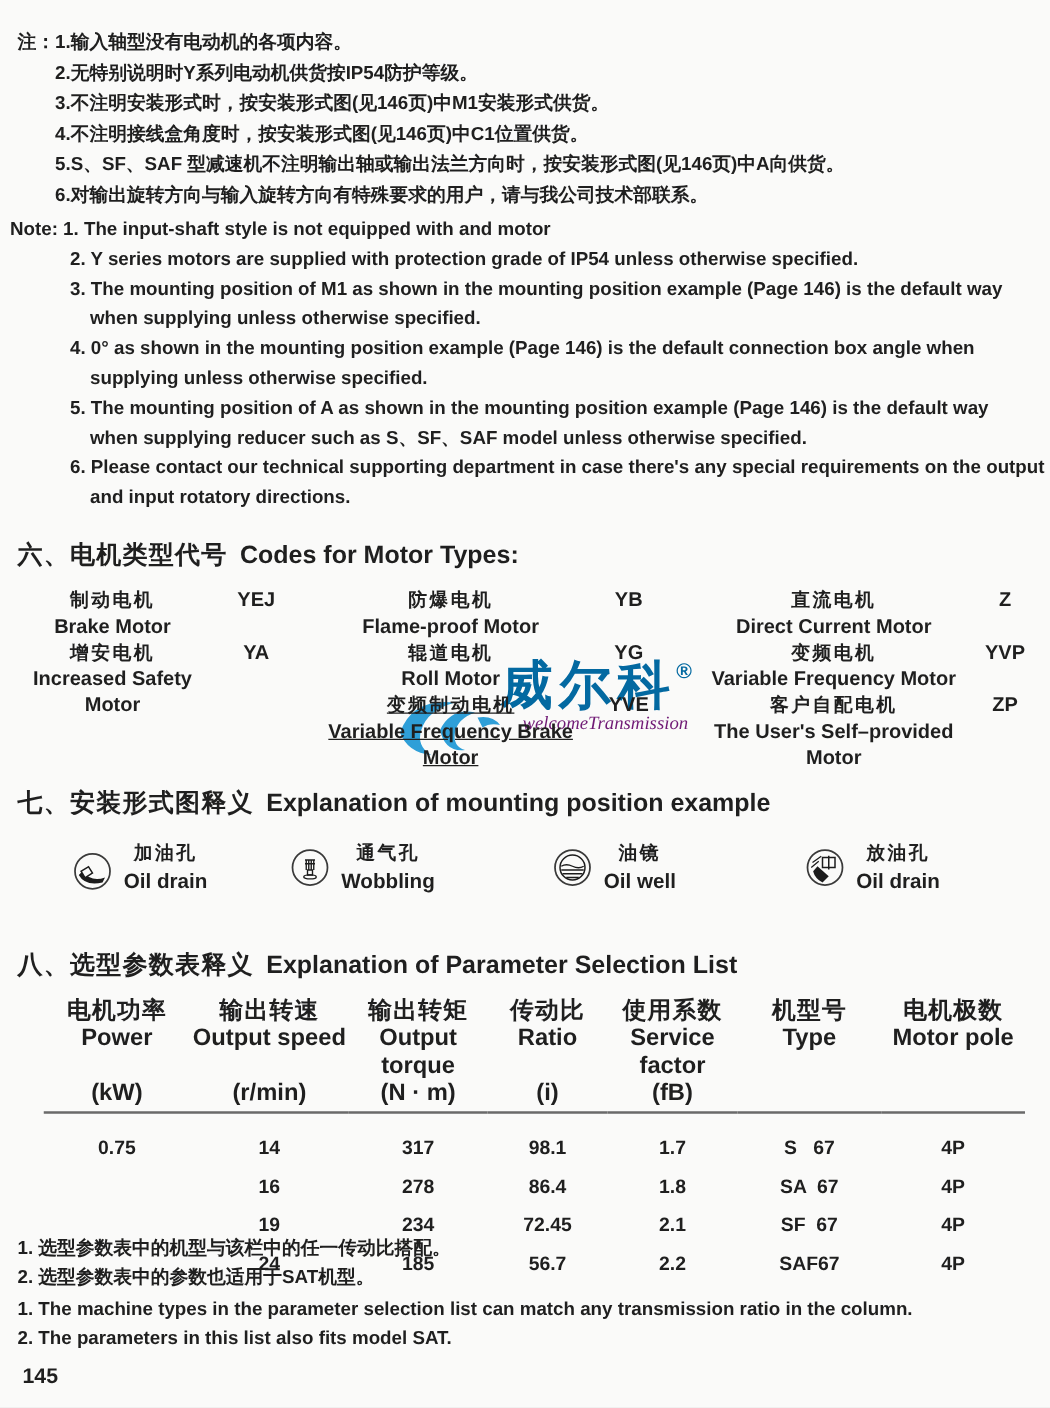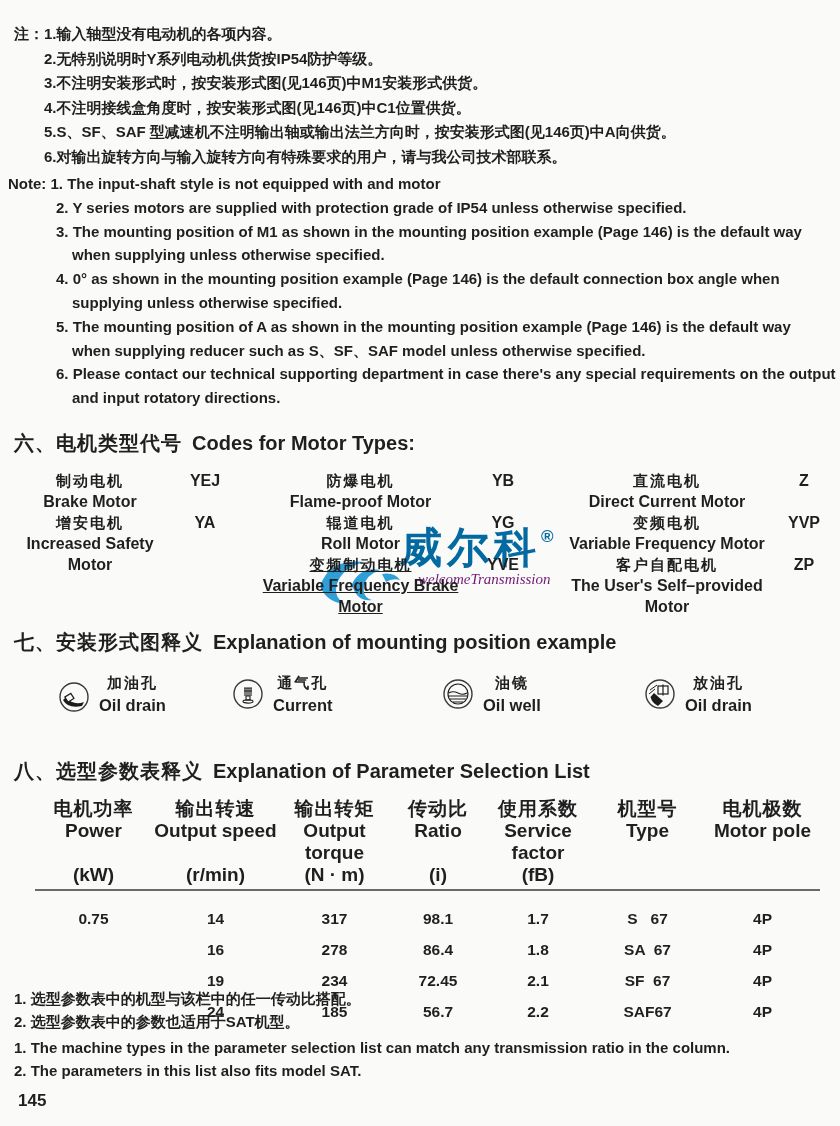--- a/index.html
+++ b/index.html
@@ -184,21 +184,21 @@
     <div class="icon-item" style="left:232px;">
       <svg class="icon-cir" viewBox="0 0 32 32">
         <circle cx="16" cy="16" r="14" class="ic-stroke"></circle>
         <path d="M12 10 H20 M12 13 H20" stroke="#1c1c1c" stroke-width="1.1" fill="none"></path>
         <path d="M13 10 V18 M15 10 V18 M17 10 V18 M19 10 V18" stroke="#1c1c1c" stroke-width="1.1" fill="none"></path>
         <path d="M14 18 H18 V22 H14 Z" fill="none" stroke="#1c1c1c" stroke-width="1.1"></path>
         <ellipse cx="16" cy="23.5" rx="5" ry="1.6" fill="none" stroke="#1c1c1c" stroke-width="1.1"></ellipse>
       </svg>
       <div class="icon-lab">
         <div class="icon-cn">通气孔</div>
-        <div class="icon-en">Current</div>
+        <div class="icon-en">Wobbling</div>
       </div>
     </div>
     <div class="icon-item" style="left:442px;">
       <svg class="icon-cir" viewBox="0 0 32 32">
         <circle cx="16" cy="16" r="14" class="ic-stroke"></circle>
         <circle cx="16" cy="16" r="10" fill="none" stroke="#1c1c1c" stroke-width="1.2"></circle>
         <path d="M7 15 Q11 12.5 16 15 Q21 17.5 25 15" fill="none" stroke="#1c1c1c" stroke-width="1.1"></path>
         <path d="M7 18 H25 M8 21 H24 M11 24 H21" stroke="#1c1c1c" stroke-width="1.1" fill="none"></path>
       </svg>
       <div class="icon-lab">

